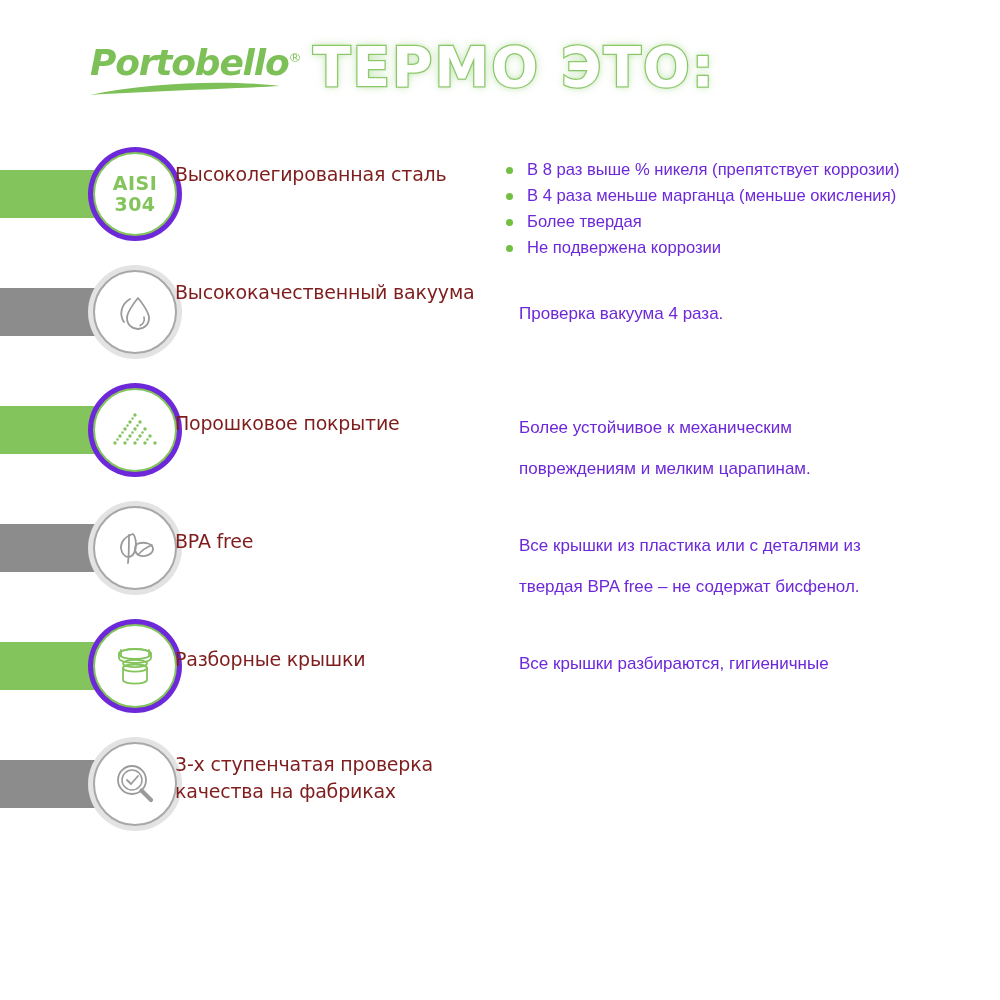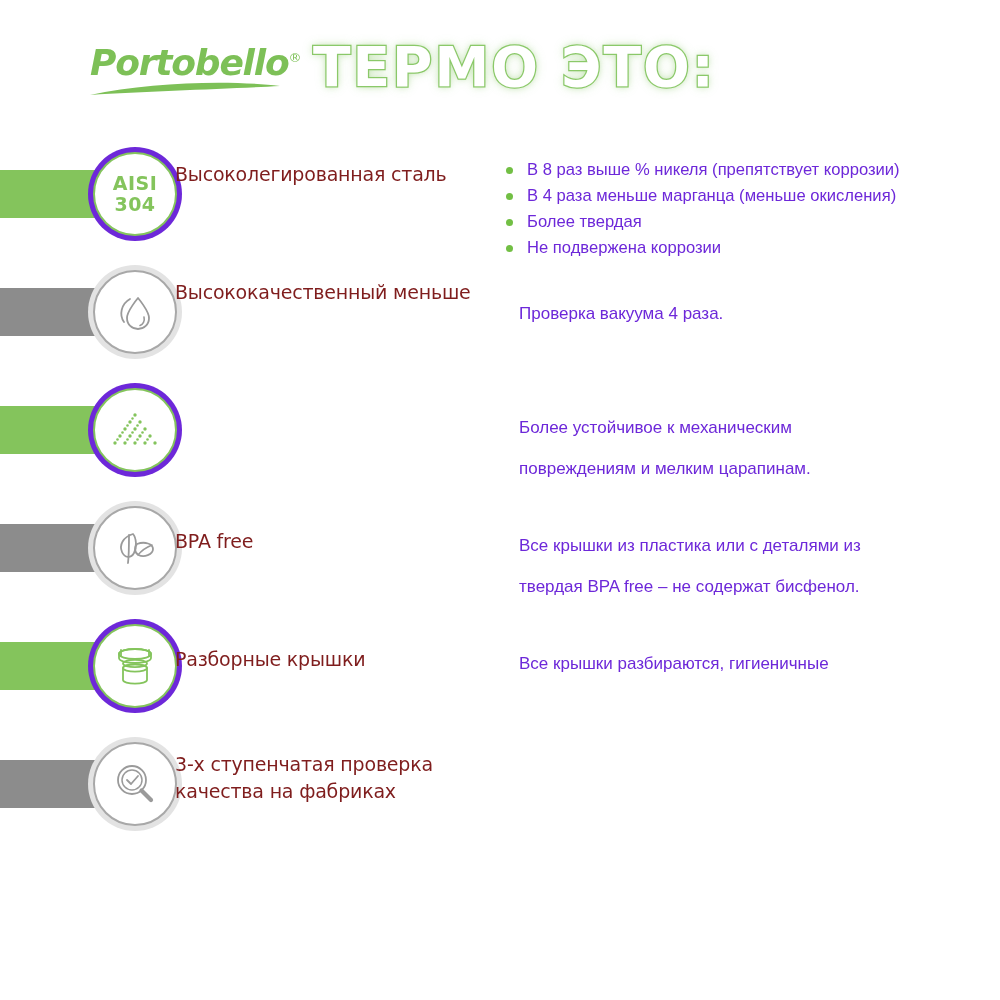--- a/index.html
+++ b/index.html
@@ -228,21 +228,21 @@
     <div class="bar gray"></div>
     <div class="circle-outer gray">
       <div class="circle gray">
         <svg class="icon-svg" width="50" height="50" viewBox="0 0 50 50">
           <path d="M20 12 C11 17 9 28 14 35" fill="none" stroke="#9A9A9A" stroke-width="1.8" stroke-linecap="round"></path>
           <path d="M28 11 C28 11 39 24 39 31 C39 37.6 34.1 42 28 42 C21.9 42 17 37.6 17 31 C17 24 28 11 28 11 Z" fill="none" stroke="#9A9A9A" stroke-width="1.8" stroke-linejoin="round"></path>
           <path d="M34 30 C35 34 33 37.5 30 38.5" fill="none" stroke="#9A9A9A" stroke-width="1.6" stroke-linecap="round"></path>
         </svg>
       </div>
     </div>
-    <div class="left-title">Высококачественный меньше</div>
+    <div class="left-title">Высококачественный вакуума</div>
     <div class="right-col" style="top:32px">
       <p>Проверка вакуума 4 раза.</p>
     </div>
   </div>
 
   <div class="row">
     <div class="bar green"></div>
     <div class="circle-outer green">
       <div class="circle green">
         <svg class="icon-svg" width="54" height="46" viewBox="0 0 54 46">
@@ -269,20 +269,21 @@
             <circle cx="9.5" cy="32.5" r="1.3"></circle>
               <circle cx="24.5" cy="25.5" r="1.3"></circle>
             <circle cx="34.5" cy="25.5" r="1.3"></circle>
               <circle cx="19.5" cy="32.5" r="1.3"></circle>
             <circle cx="29.5" cy="32.5" r="1.3"></circle>
               <circle cx="39.5" cy="32.5" r="1.3"></circle>
           </g>
         </svg>
       </div>
     </div>
+    <div class="left-title" style="top:39px">Порошковое покрытие</div>
     <div class="right-col" style="top:28px">
       <p>Более устойчивое к механическим</p>
       <p>повреждениям и мелким царапинам.</p>
     </div>
   </div>
 
   <div class="row">
     <div class="bar gray"></div>
     <div class="circle-outer gray">
       <div class="circle gray">

